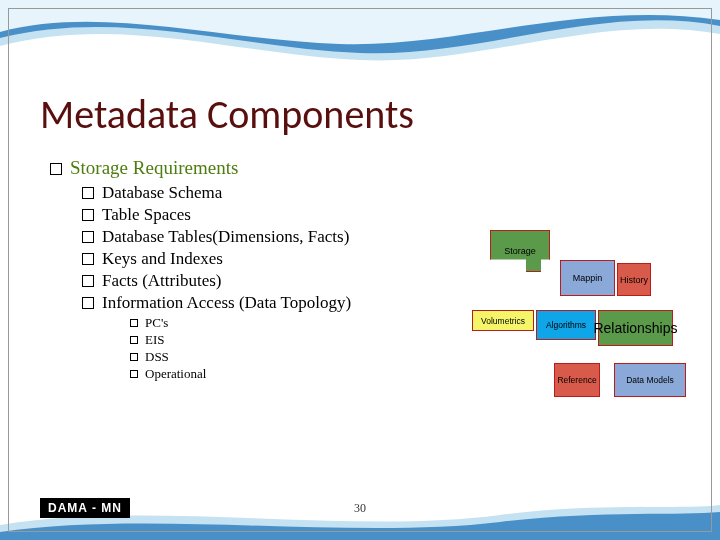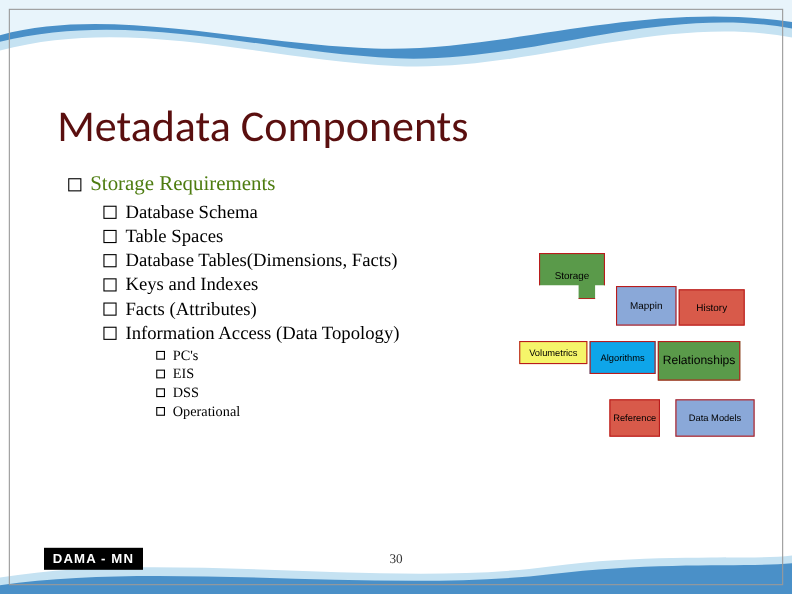--- a/index.html
+++ b/index.html
@@ -8,21 +8,21 @@
   .swoosh-top {
     position: absolute; top: 0; left: 0; width: 720px; height: 90px; z-index: 0;
   }
   .swoosh-bottom {
     position: absolute; bottom: 0; left: 0; width: 720px; height: 60px; z-index: 0;
   }
   .border-frame {
     position: absolute; top: 8px; left: 8px; right: 8px; bottom: 8px; border: 1px solid #999; z-index: 2; pointer-events: none;
   }
   .content {
-    position: relative; z-index: 3; padding: 90px 40px 0 52px;
+    position: relative; z-index: 3; padding: 90px 40px 0 40px;
   }
   .title {
     font-size: 40px; color: #5a0f0f; font-family: Calibri, Arial, sans-serif; font-weight: 400; margin-bottom: 18px;
   }
   .section {
     font-size: 19px; color: #4d7c0f; margin-left: 10px; margin-bottom: 4px;
   }
   .box { display: inline-block; width: 12px; height: 12px; border: 1.5px solid #000; margin-right: 8px; vertical-align: -1px; }
   .sbox { display: inline-block; width: 8px; height: 8px; border: 1.2px solid #000; margin-right: 7px; vertical-align: 0px; }
   .item {
@@ -33,24 +33,24 @@
   }
   
   .puzzle {
     position: absolute; top: 215px; left: 440px; width: 280px; height: 200px; z-index: 4;
   }
   .piece {
     position: absolute; font-family: Arial, sans-serif; font-size: 9px; color: #000; display: flex; align-items: center; justify-content: center; border: 1px solid #b91c1c;
   }
   .p-storage { top: 15px; left: 50px; width: 60px; height: 42px; background: #5a9a4a; clip-path: polygon(0 0, 100% 0, 100% 70%, 85% 70%, 85% 100%, 60% 100%, 60% 70%, 0 70%); }
   .p-mappin { top: 45px; left: 120px; width: 55px; height: 36px; background: #8aa8d8; }
-  .p-history { top: 48px; left: 177px; width: 60px; height: 33px; background: #d85a4a; }
+  .p-history { top: 48px; left: 177px; width: 34px; height: 33px; background: #d85a4a; }
   .p-vol    { top: 95px; left: 32px;  width: 62px; height: 21px; background: #f5f56a; font-size: 8.5px; }
   .p-alg    { top: 95px; left: 96px;  width: 60px; height: 30px; background: #0ea5e9; font-size: 8.5px; }
-  .p-rel    { top: 95px; left: 158px; width: 75px; height: 36px; background: #5a9a4a; font-size: 11px; }
+  .p-rel    { top: 95px; left: 158px; width: 75px; height: 36px; background: #5a9a4a; font-size: 14px; }
   .p-own    { top: 148px; left: 50px; width: 62px; height: 34px; background: #f5f56a; font-size: 8.5px; }
   .p-ref    { top: 148px; left: 114px; width: 46px; height: 34px; background: #d85a4a; font-size: 8.5px; }
   .p-dm     { top: 148px; left: 174px; width: 72px; height: 34px; background: #8aa8d8; font-size: 8.5px; }
   
   .footer {
     position: absolute; bottom: 22px; left: 0; width: 720px; z-index: 5; display: flex; align-items: center; gap: 12px;
   }
   .logo {
     margin-left: 40px; background: #000; color: #fff; font-family: Arial, sans-serif; font-weight: bold; font-size: 12px; padding: 3px 8px; letter-spacing: 1px;
   }

